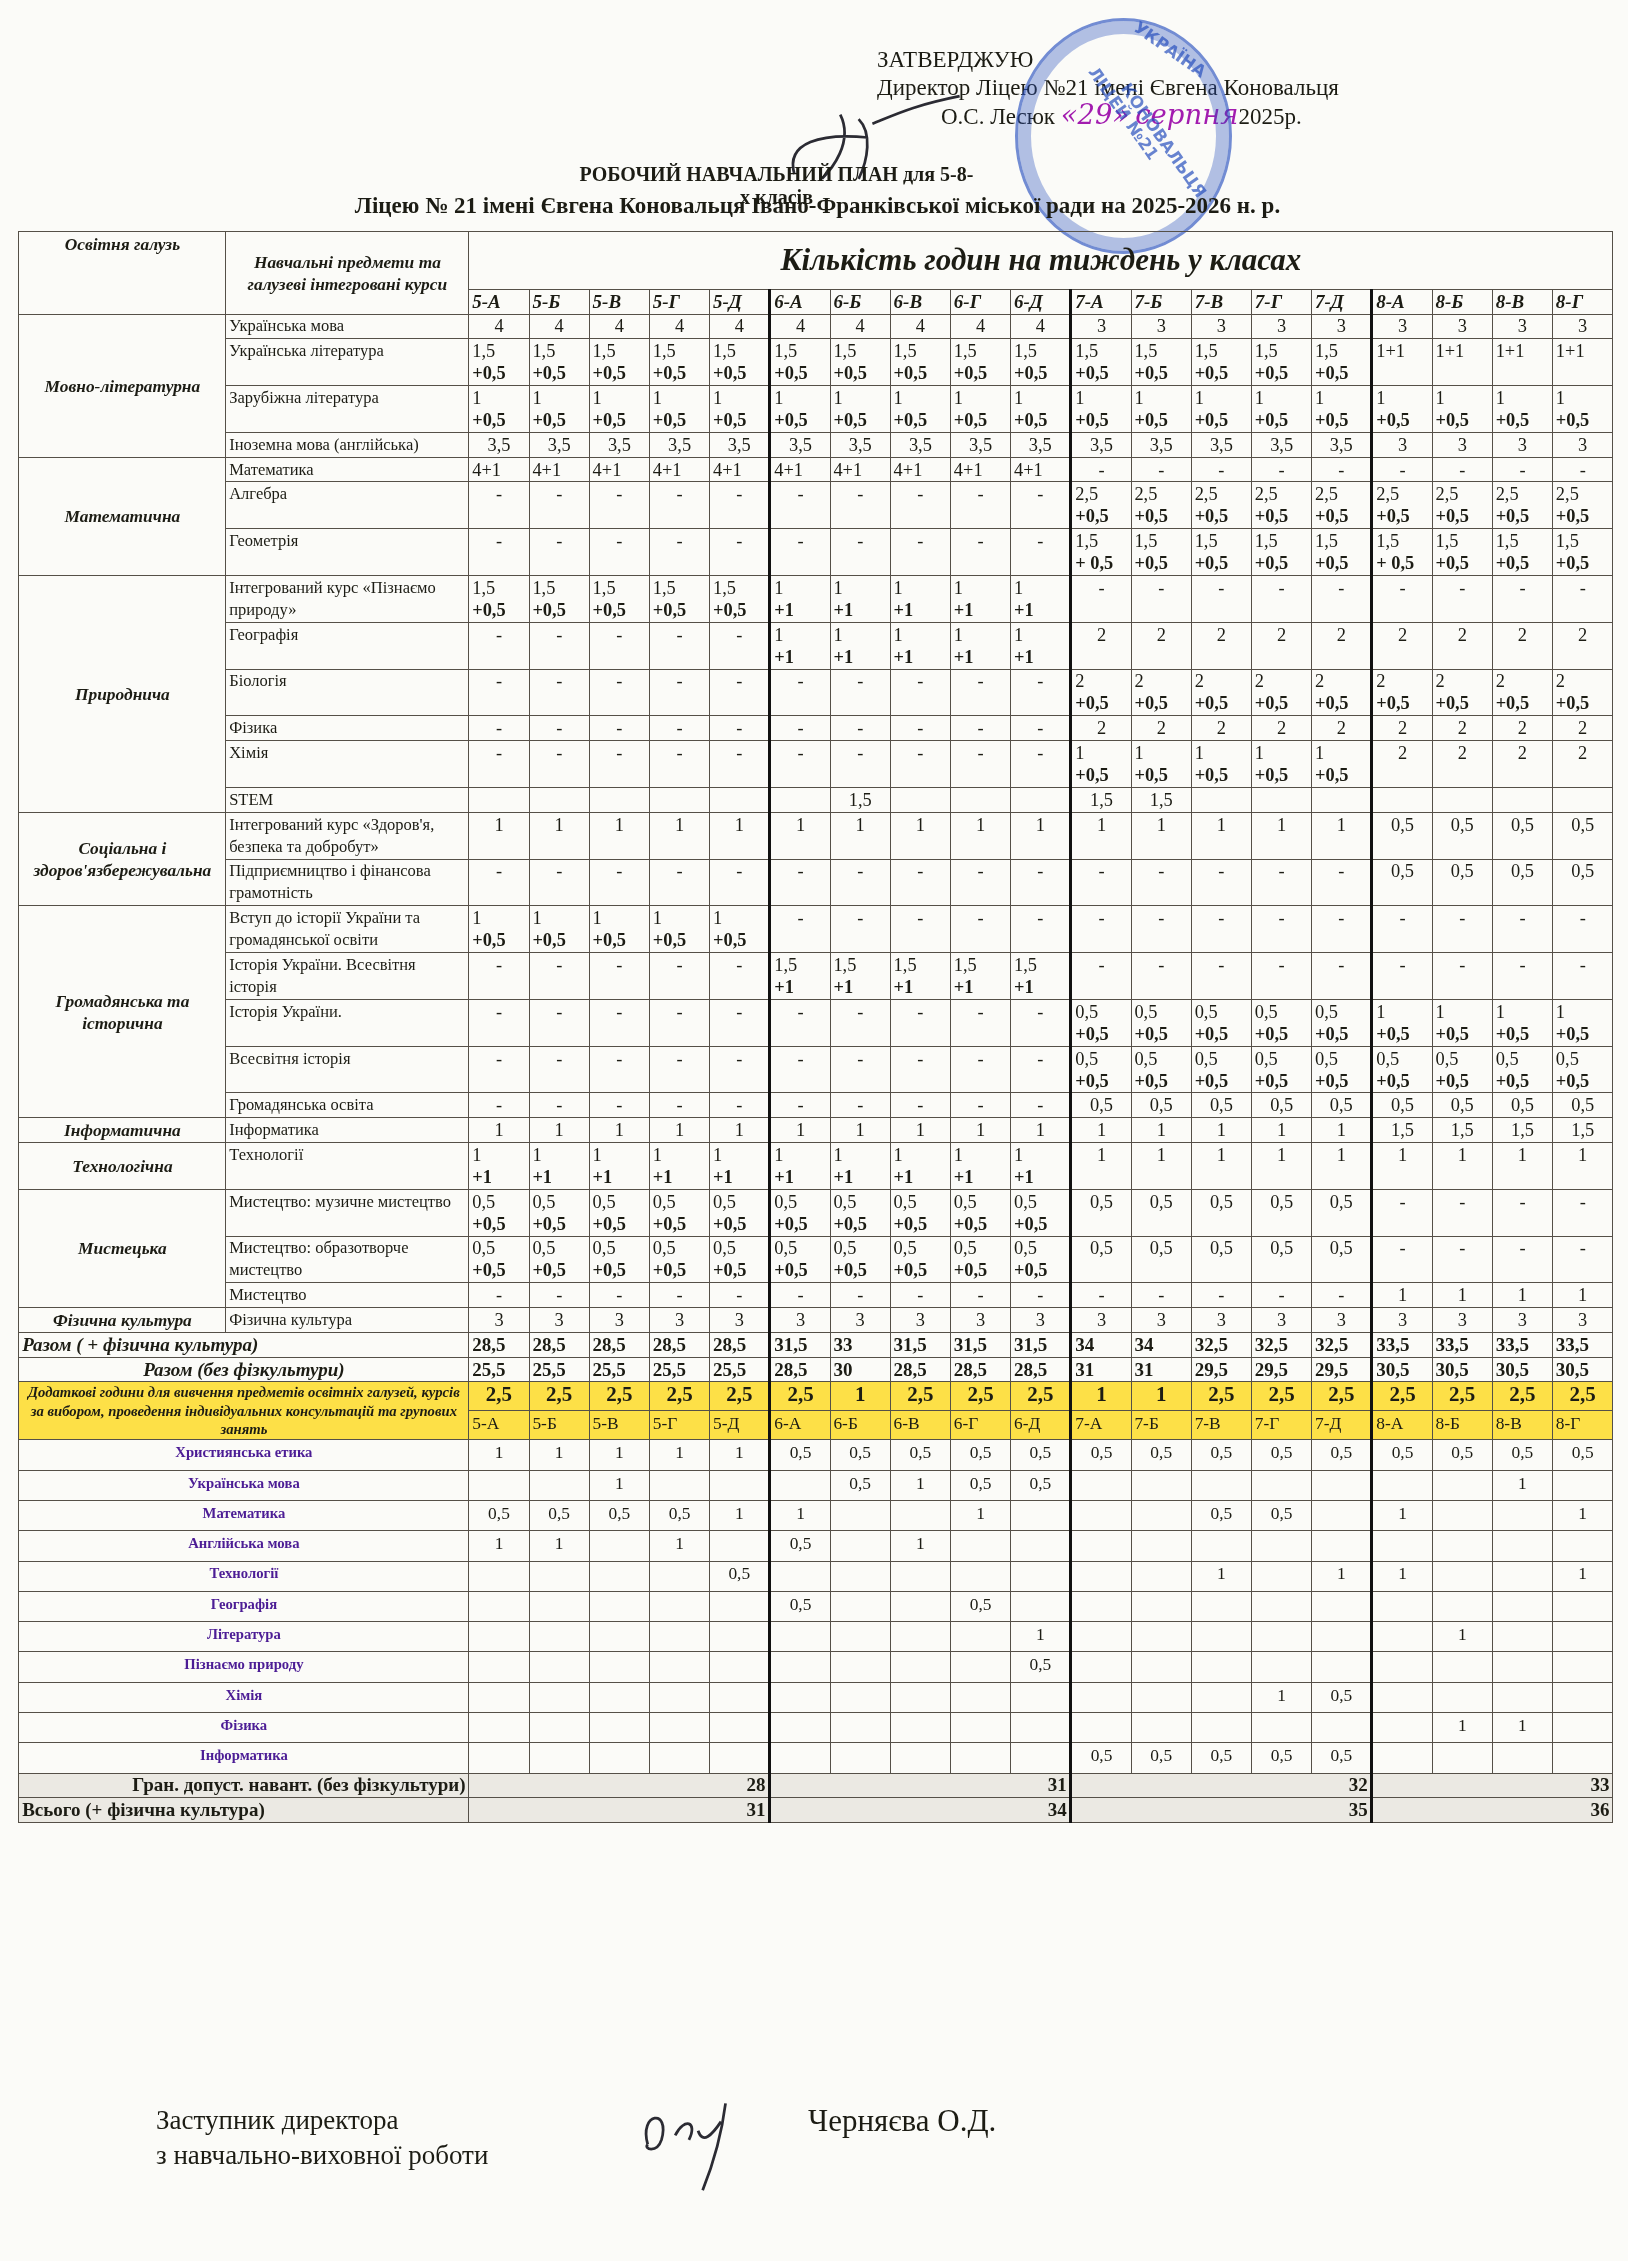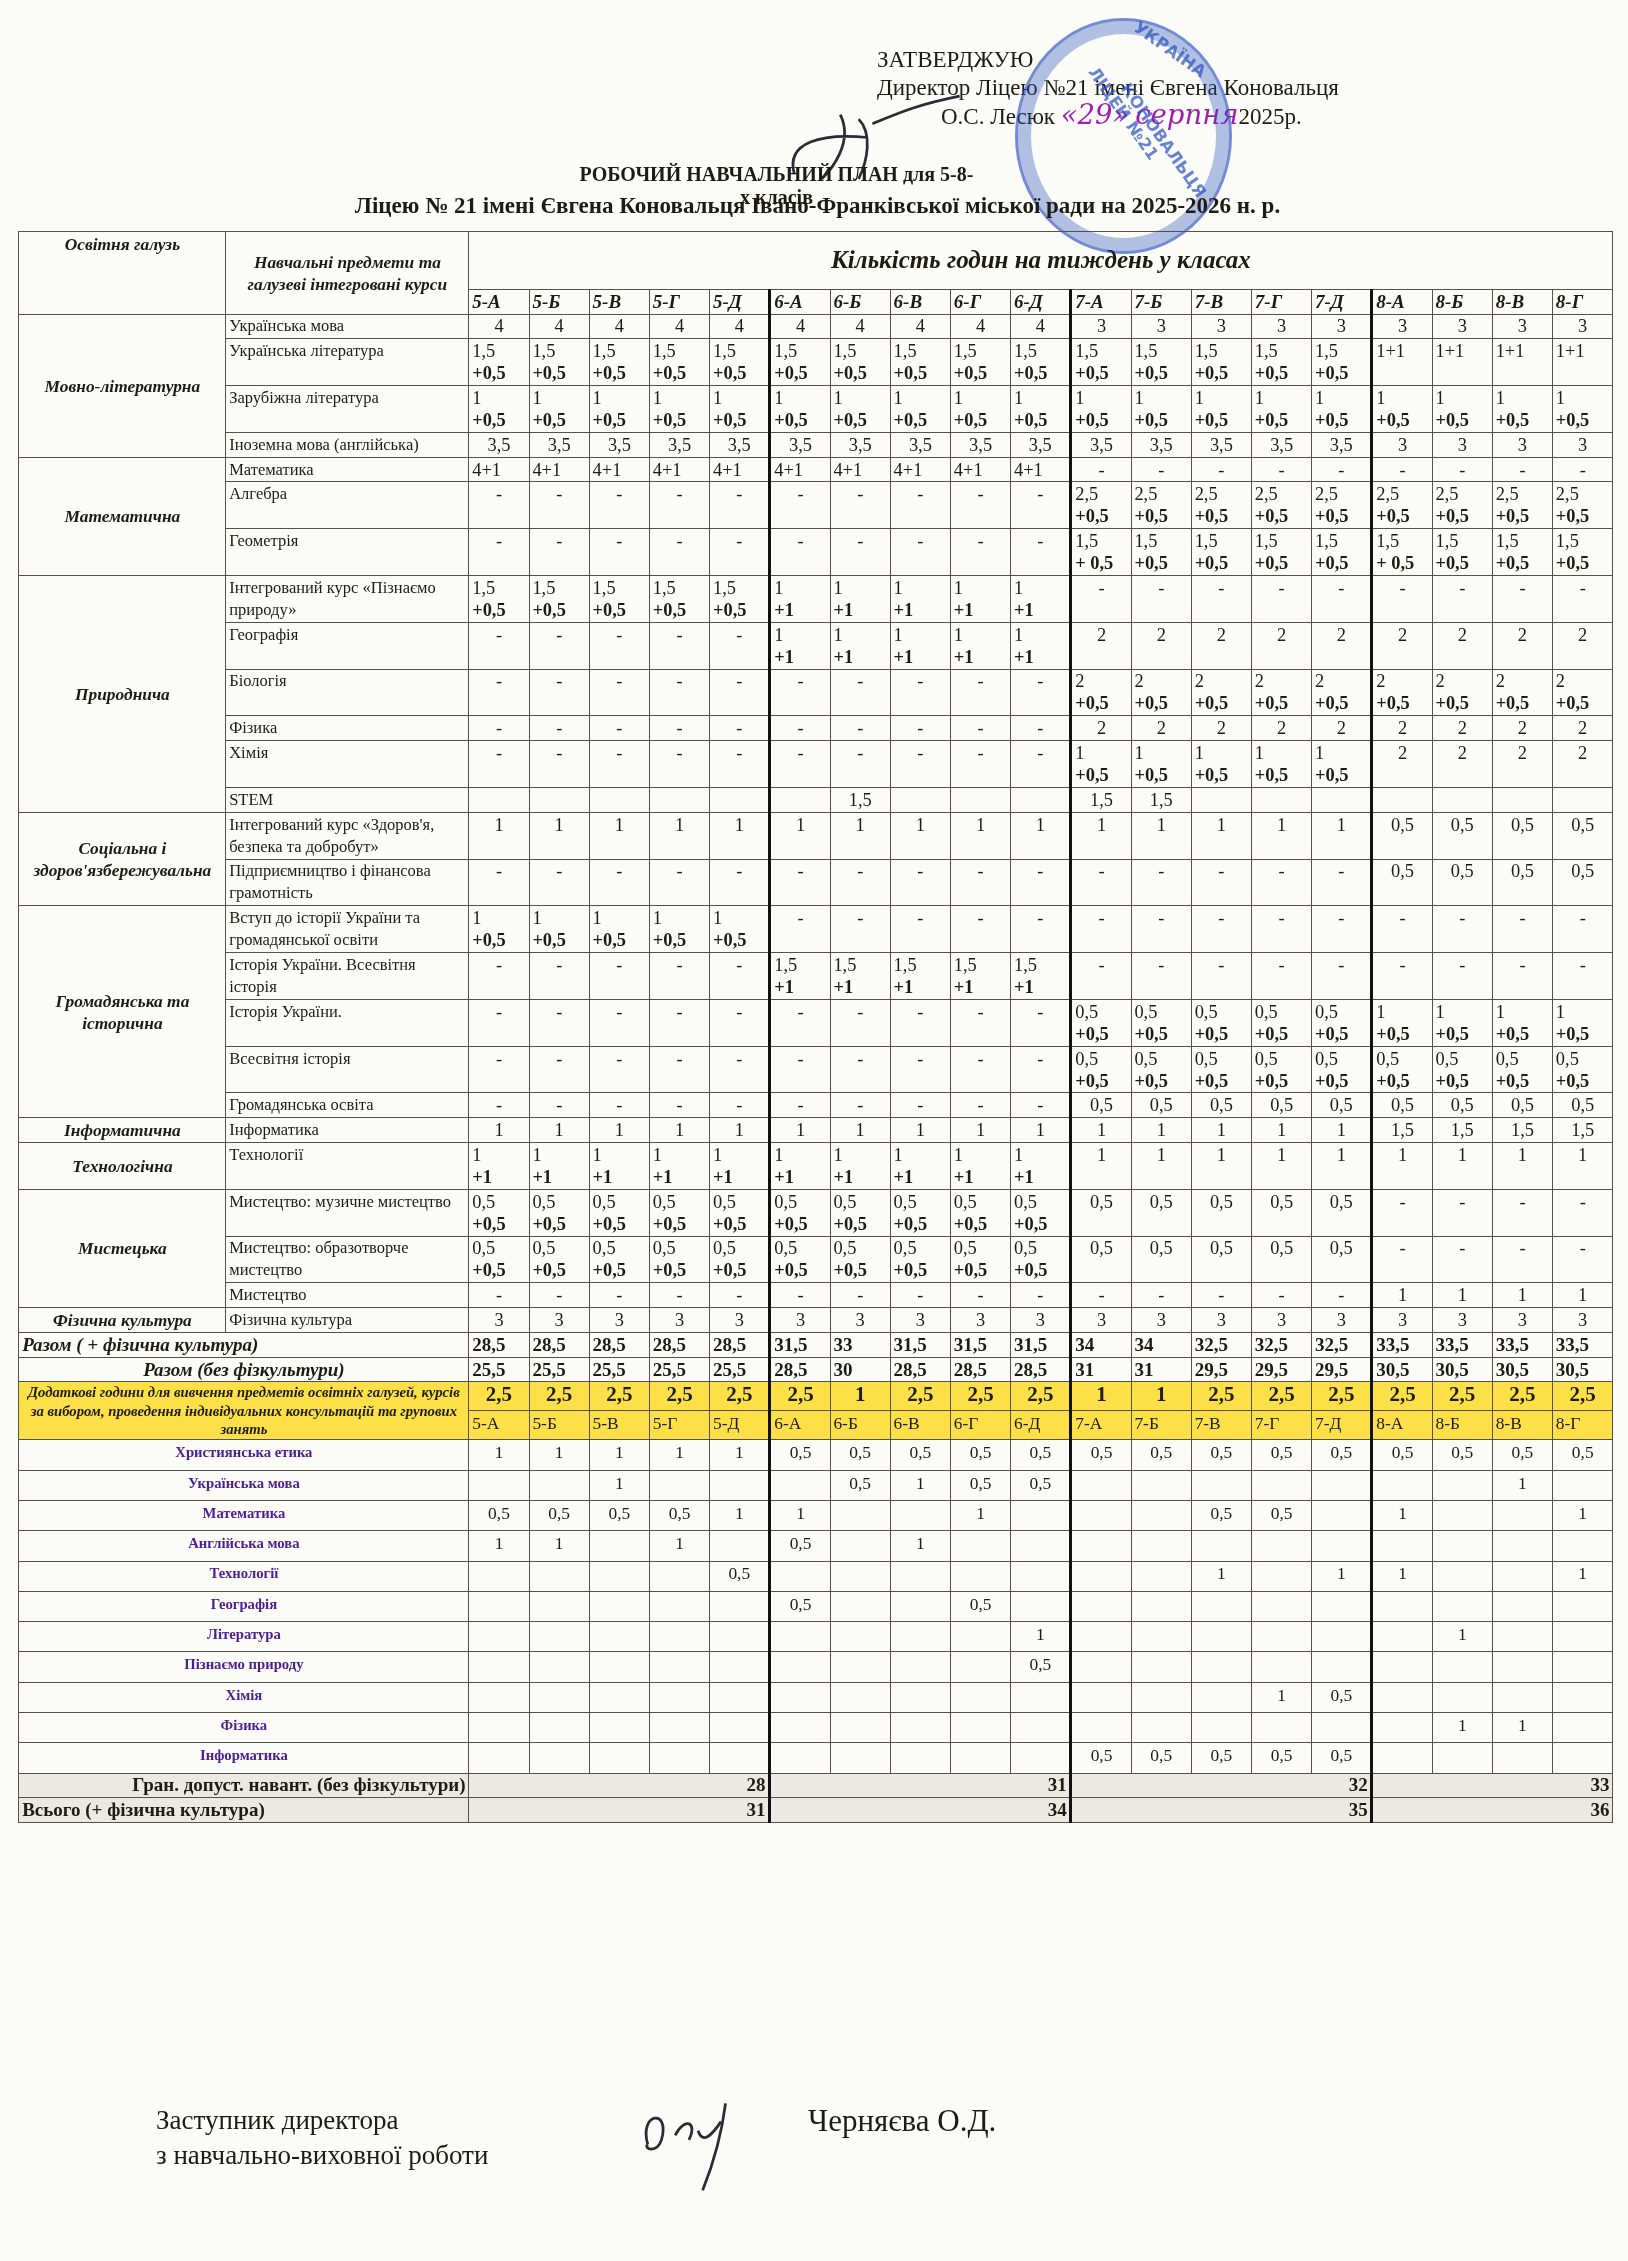--- a/index.html
+++ b/index.html
@@ -26,21 +26,21 @@
     font-size: 17.4px;
   }
   table.plan td, table.plan th {
     border: 1.4px solid #555048; padding: 0.9px 2.8px; vertical-align: top; line-height: 22px; font-weight: normal;
   }
   table.plan .area { font-style: italic; font-weight: bold; text-align: center; vertical-align: middle; font-size: 17.4px; }
   table.plan .subj { font-size: 16.5px; }
   table.plan .v { text-align: left; font-size: 18.4px; }
   table.plan .v b { font-weight: bold; }
   table.plan .cls { font-style: italic; font-weight: bold; font-size: 19px; }
-  table.plan .big { font-style: italic; font-weight: bold; font-size: 25px; text-align: center; vertical-align: middle; height: 55px; }
+  table.plan .big { font-style: italic; font-weight: bold; font-size: 31px; text-align: center; vertical-align: middle; height: 55px; }
   table.plan .thickL { border-left: 3.7px solid #111; }
   table.plan .tot td { font-weight: bold; font-size: 19px; }
   table.plan .tot .lbl { font-style: italic; }
   table.plan .grey td { background: #fde047; }
   table.plan .extra td { font-size: 17.4px; height: 27.5px; }
   table.plan .extra .lbl { text-align: center; font-weight: bold; font-size: 14.7px; color: #4c1d95; }
   table.plan .sum td { background: #ebe9e3; font-weight: bold; font-size: 19px; text-align: right; }
   .c { text-align: center !important; }
 
   .footer { position: absolute; left: 156px; top: 2103px; font-size: 27px; line-height: 35px; }

